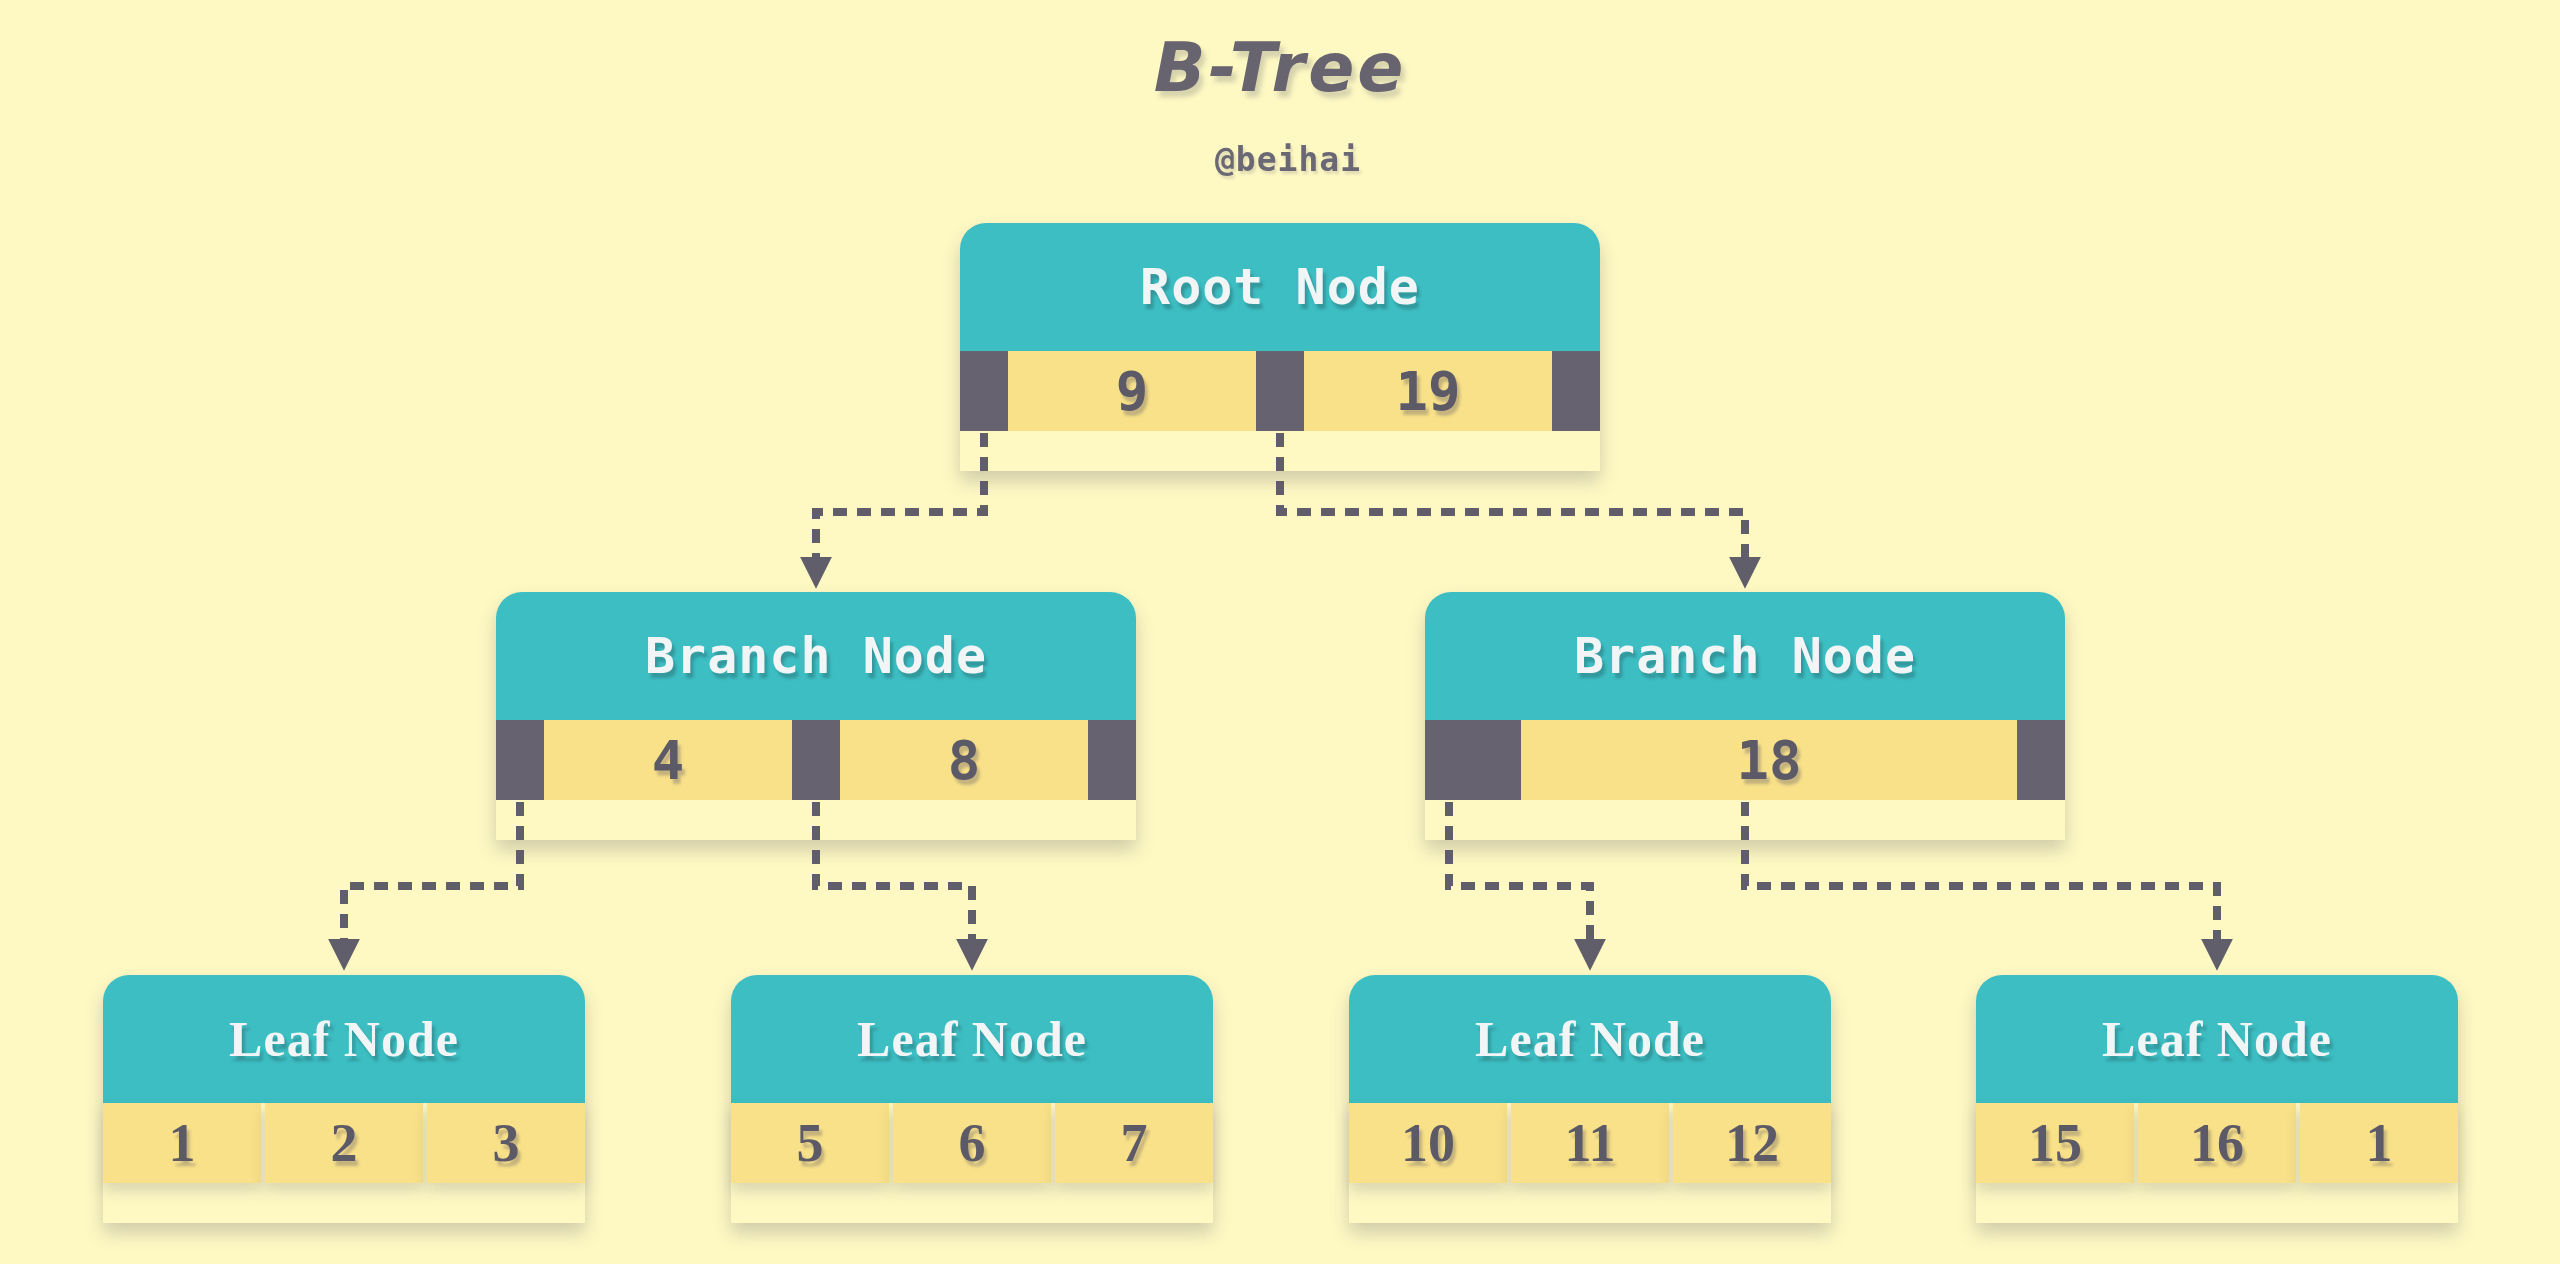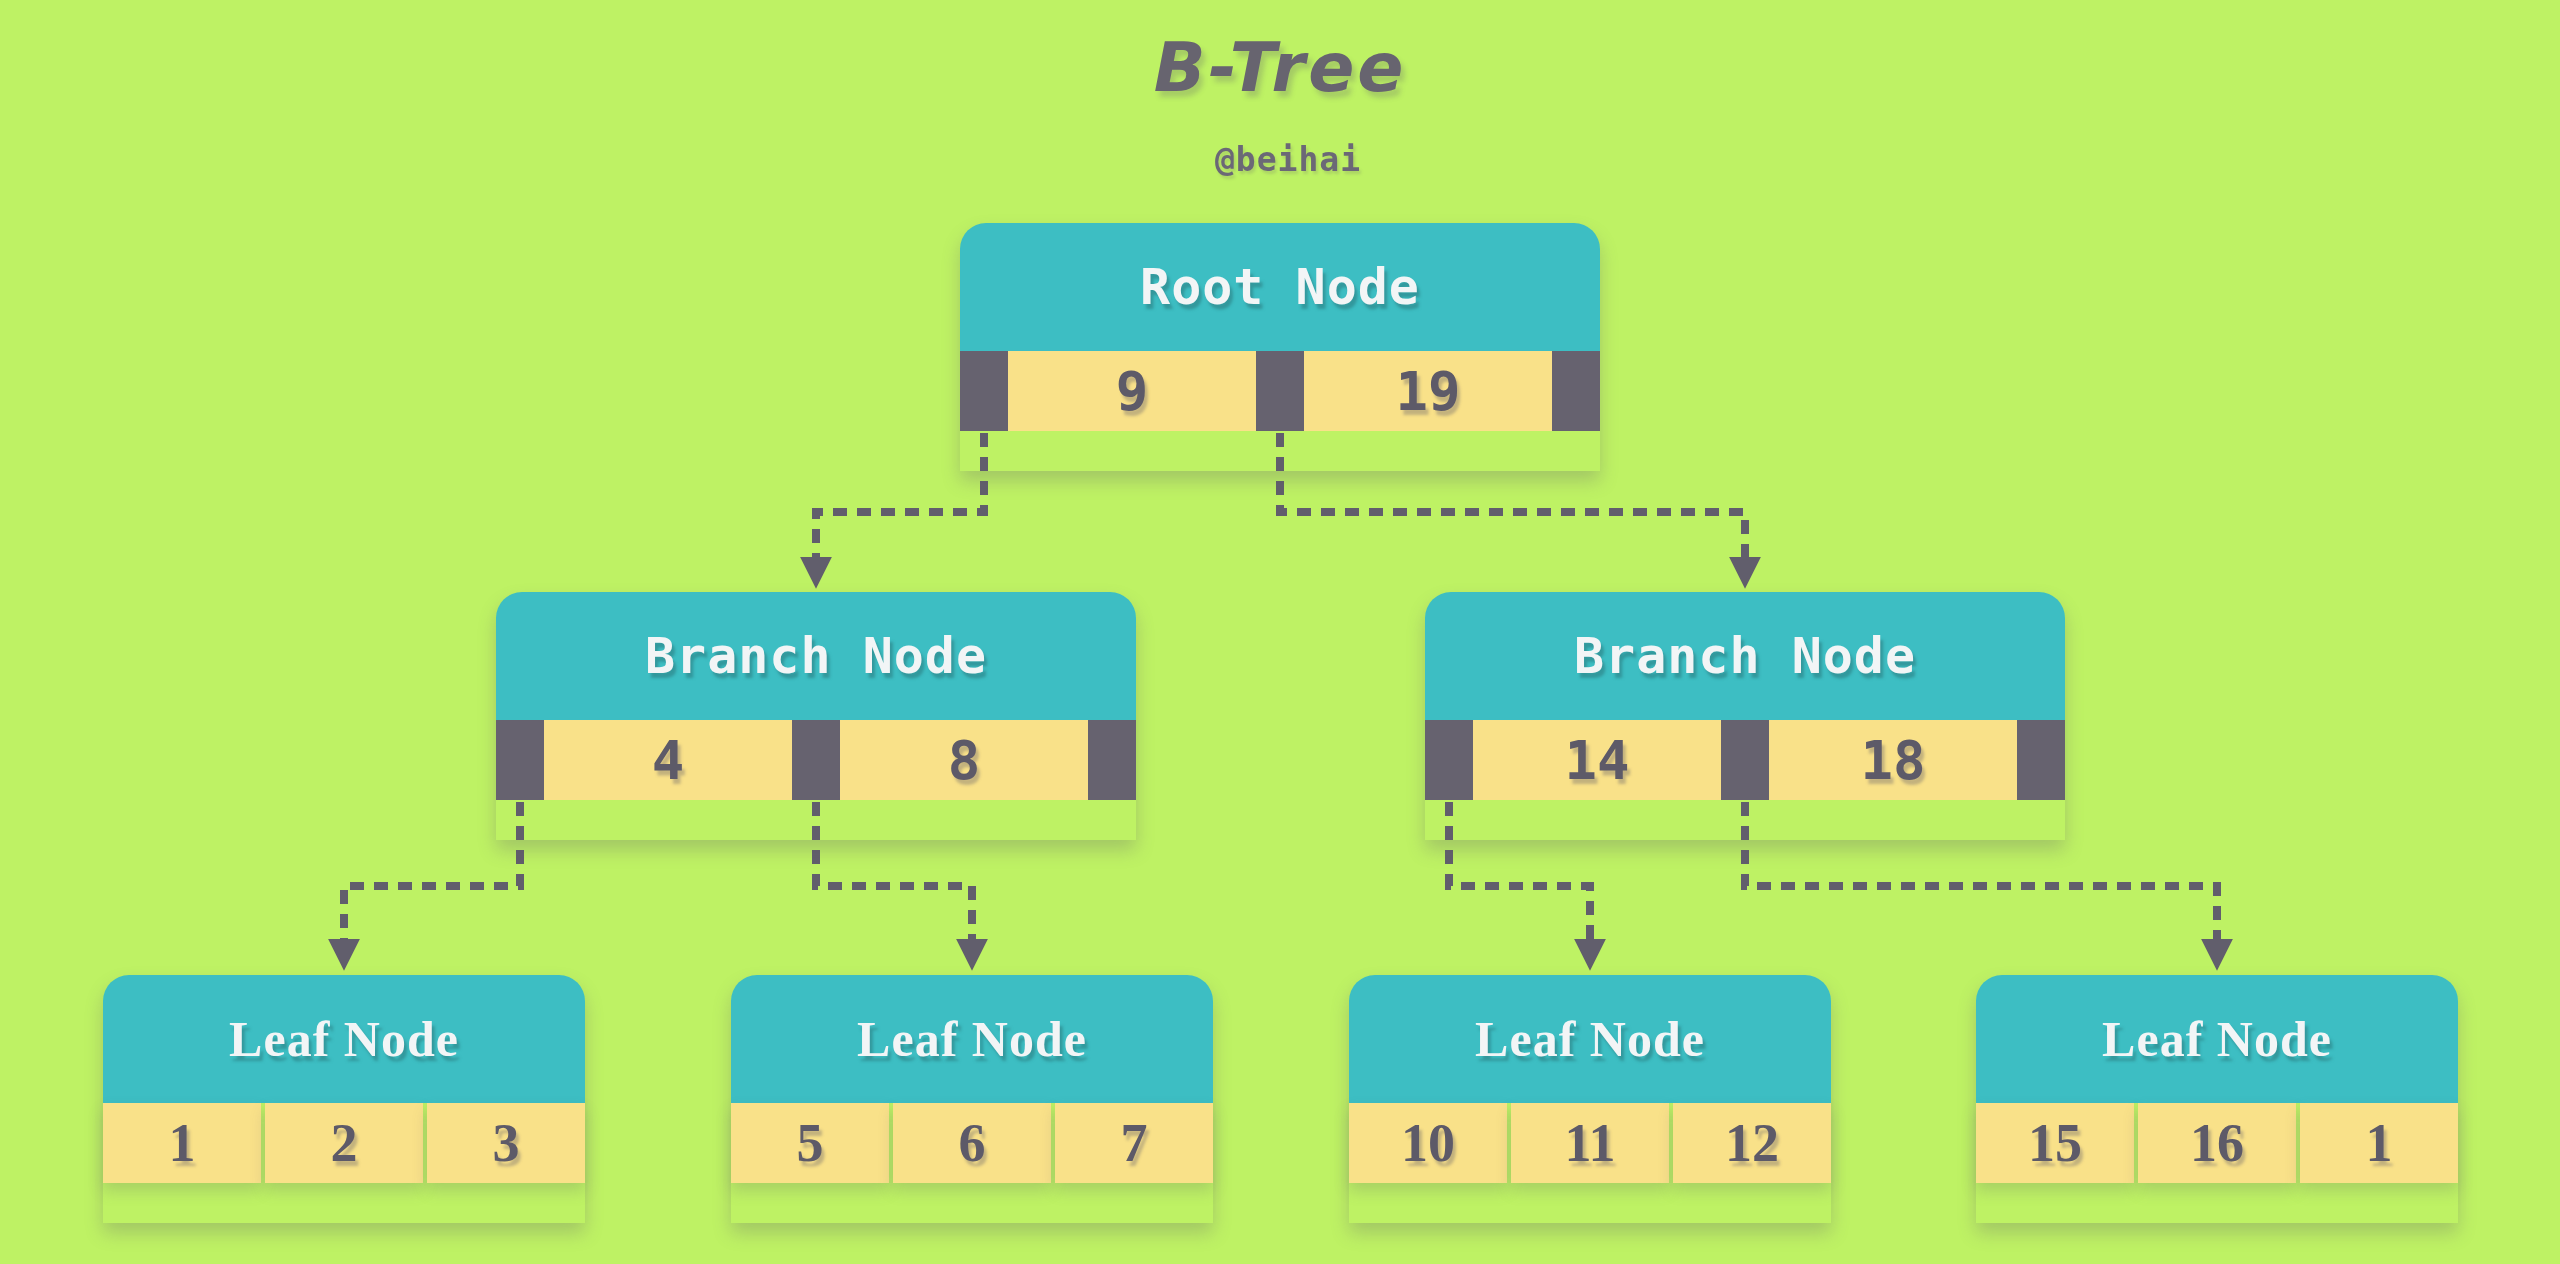--- a/index.html
+++ b/index.html
@@ -4,21 +4,21 @@
 <style>
   html, body {
     margin: 0;
     padding: 0;
     background: #eff0f2;
   }
   #canvas {
     position: relative;
     width: 2560px;
     height: 1264px;
-    background: #bef264;
+    background: #fef9c3;
     overflow: hidden;
     font-family: "DejaVu Sans Mono", monospace;
   }
   .diagram-title {
     position: absolute;
     top: 28px;
     left: 0;
     width: 100%;
     text-align: center;
     font-family: "DejaVu Sans", sans-serif;
@@ -138,21 +138,20 @@
       <div class="ptr"></div>
       <div class="key-cell">8</div>
       <div class="ptr"></div>
     </div>
   </div>
 
   <div class="node internal" style="left:1425px; top:592px;">
     <div class="node-header">Branch Node</div>
     <div class="node-cells">
       <div class="ptr"></div>
-      <div class="key-cell">14</div>
       <div class="ptr"></div>
       <div class="key-cell">18</div>
       <div class="ptr"></div>
     </div>
   </div>
 
   <div class="node leaf" style="left:103px; top:975px;">
     <div class="node-header">Leaf Node</div>
     <div class="node-cells">
       <div class="key-cell">1</div>

